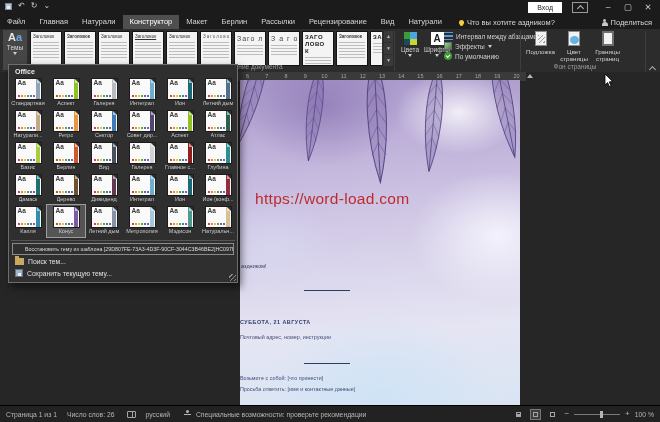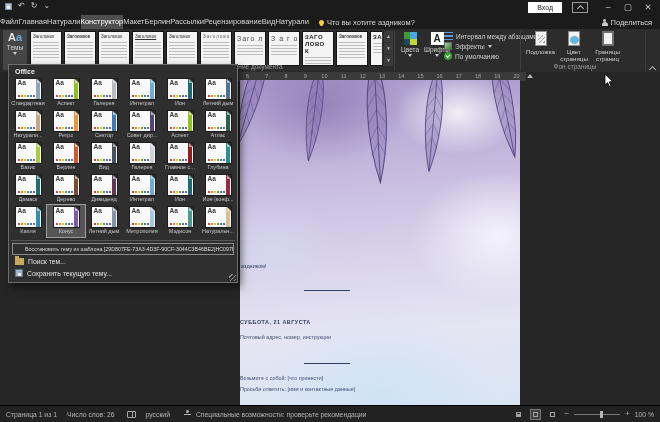--- a/index.html
+++ b/index.html
@@ -16,21 +16,21 @@
   .ico-save-qat::after { content:""; position:absolute; left:1px; top:2px; width:3px; height:3px; background:#e9eef2; }
   .qat-glyph { font-size:8px; line-height:10px; }
   .win-title { position:absolute; left:0; right:0; top:1px; text-align:center; font-size:7.5px; color:#cfcfcf; }
   .tb-right { position:absolute; right:2px; top:0; display:flex; align-items:center; height:15px; }
   .signin-btn { background:#ffffff; color:#1f1f1f; font-size:7px; padding:2px 9px; margin-right:10px; }
   .ribbon-opts { width:16px; height:11px; border:1px solid #9a9a9a; margin-right:10px; position:relative; }
   .ribbon-opts::after { content:""; position:absolute; left:5px; top:3px; width:4px; height:4px; border-left:1px solid #bbb; border-top:1px solid #bbb; transform:rotate(45deg); }
   .winbtn { width:20px; text-align:center; color:#c8c8c8; font-size:8.5px; line-height:15px; }
   
   .tabbar { position:absolute; left:0; top:15px; width:660px; height:14px; background:#1b1b1b; display:flex; align-items:center; font-size:7.5px; color:#d6d6d6; }
-  .tab { padding:2px 0 3px; white-space:nowrap; }
+  .tab { padding:2px 7px 3px; white-space:nowrap; }
   .tab.active { background:#4f4f4f; color:#fff; }
   .tellme { display:flex; align-items:center; gap:3px; margin-left:10px; color:#d6d6d6; }
   .bulb { width:5px; height:5px; border-radius:50%; background:#f4d13b; box-shadow:0 2px 0 -1px #f4d13b; }
   .share { margin-left:auto; margin-right:8px; display:flex; align-items:center; gap:3px; }
   .ico-person { width:6px; height:7px; position:relative; }
   .ico-person::before { content:""; position:absolute; left:1.5px; top:0; width:3px; height:3px; border-radius:50%; background:#c8c8c8; }
   .ico-person::after { content:""; position:absolute; left:0; top:3.5px; width:6px; height:3.5px; border-radius:3px 3px 0 0; background:#c8c8c8; }
   
   .ribbon { position:absolute; left:0; top:29px; width:660px; height:43px; background:#2c2c2c; }
   .vsep { position:absolute; top:2px; height:40px; width:1px; background:#3e3e3e; }
@@ -316,20 +316,21 @@
             <path d="M0,2 L0,103" stroke="#4c3f78" stroke-width="0.7"></path>
             <path d="M0,16 L-7,27 M0,28 L-8,41 M0,42 L-8,55 M0,56 L-7,69 M0,70 L-6,81 M0,16 L7,27 M0,28 L8,41 M0,42 L8,55 M0,56 L7,69 M0,70 L6,81" stroke="#5d4f8c" stroke-width="0.5" opacity="0.85" fill="none"></path>
           </g>
         </defs>
         <use href="#feather" transform="translate(26,-34) rotate(16)"></use>
         <use href="#feather" transform="translate(80,-14) rotate(7) scale(0.92)"></use>
         <use href="#feather" transform="translate(134,-20) rotate(-3) scale(1.18)"></use>
         <use href="#feather" transform="translate(198,-12) rotate(5)"></use>
         <use href="#feather" transform="translate(254,-30) rotate(-11) scale(1.05)"></use>
       </svg>
+      <div class="doc-url">https://word-load.com</div>
       <div class="doc-frag">аздником!</div>
       <div class="divider d1"></div>
       <div class="doc-date">СУББОТА, 21 АВГУСТА</div>
       <div class="doc-addr">Почтовый адрес, номер, инструкции</div>
       <div class="divider d2"></div>
       <div class="doc-bring">Возьмите с собой: [что принести]</div>
       <div class="doc-rsvp">Просьба ответить: [имя и контактные данные]</div>
     </div>
     <svg class="cursor" width="10" height="14" viewBox="0 0 10 14">
       <path d="M1 0 L1 11 L3.6 8.6 L5.4 12.6 L7 11.8 L5.2 7.9 L8.6 7.4 Z" fill="#fff" stroke="#000" stroke-width="0.8"></path>

